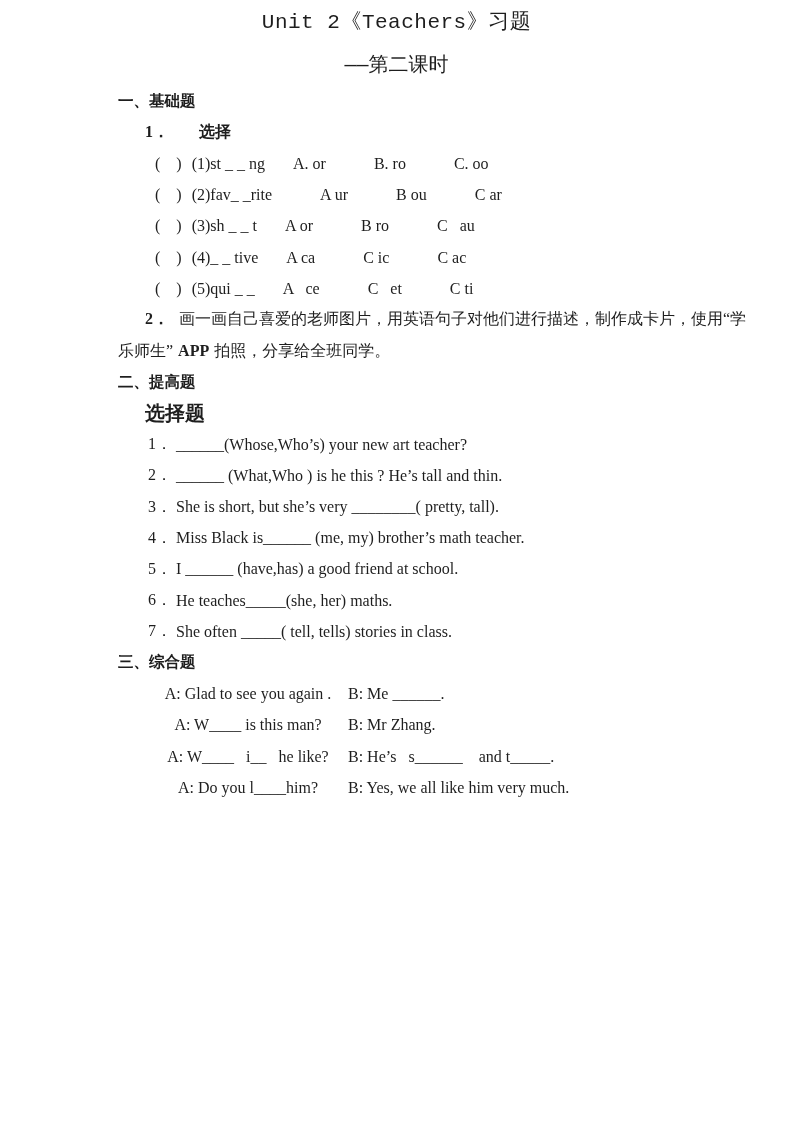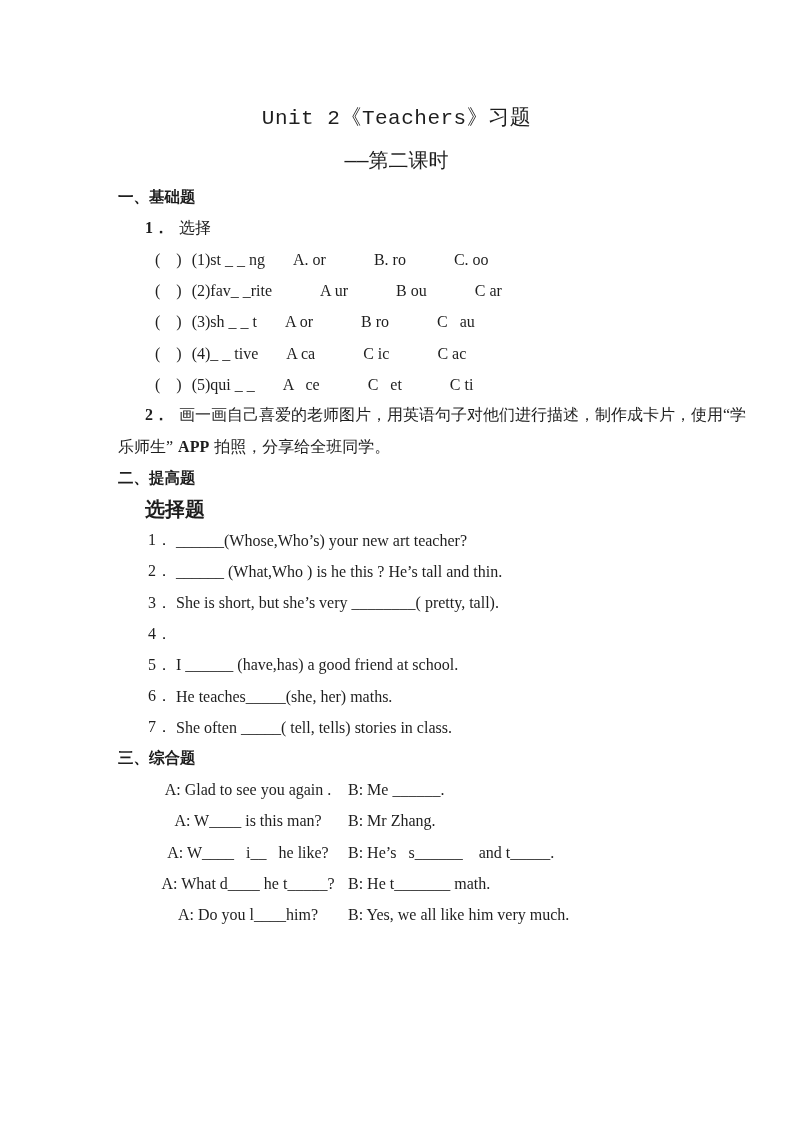--- a/index.html
+++ b/index.html
@@ -1,21 +1,21 @@
 <!DOCTYPE html>
 <html><head>
 <meta charset="utf-8">
 <style>
   html,body{margin:0;padding:0;background:#888;}
   .page{
     width:793px;height:1122px;background:#ffffff;margin:0 auto;
     position:relative;overflow:hidden;
     font-family:"Liberation Serif",serif;color:#1e1e1e;
   }
-  .content{padding-top:96px;}
+  .content{}
   .line{height:31.2px;display:flex;align-items:center;font-size:16px;}
   .t{white-space:pre-wrap;}
   .title-line{
     height:42px;justify-content:center;font-size:21px;letter-spacing:.5px;
     font-family:"Liberation Mono","Liberation Serif",serif;font-weight:500;
   }
   .subtitle-line{
     height:44px;justify-content:center;font-size:20px;font-weight:500;
     font-family:"Liberation Mono","Liberation Serif",serif;
   }
@@ -40,21 +40,21 @@
 <div class="page">
   <div class="content">
 
     <div class="line title-line">Unit 2《Teachers》习题</div>
     <div class="line subtitle-line">——第二课时</div>
 
     <div class="line heading">一、基础题</div>
 
     <div class="line para">
       <span class="pnum">1．</span>
-      <span style="font-weight:normal;">选择</span>
+      <span style="font-weight:bold;margin-left:20px;">选择</span>
     </div>
 
     <div class="line choice">
       <span class="bracket t">(    )</span>
       <span class="cnum">(1)</span>
       <span class="t">st _ _ ng</span>
       <span class="opts">
         <span class="t">A. or</span>
         <span class="t">B. ro</span>
         <span class="t">C. oo</span>
@@ -125,20 +125,21 @@
     <div class="line item">
       <span class="inum">2．</span>
       <span class="t">______ (What,Who ) is he this ? He’s tall and thin.</span>
     </div>
     <div class="line item">
       <span class="inum">3．</span>
       <span class="t">She is short, but she’s very ________( pretty, tall).</span>
     </div>
     <div class="line item">
       <span class="inum">4．</span>
+      <span class="t">Miss Black is______ (me, my) brother’s math teacher.</span>
     </div>
     <div class="line item">
       <span class="inum">5．</span>
       <span class="t">I ______ (have,has) a good friend at school.</span>
     </div>
     <div class="line item">
       <span class="inum">6．</span>
       <span class="t">He teaches_____(she, her) maths.</span>
     </div>
     <div class="line item">
@@ -154,22 +155,18 @@
     </div>
     <div class="line dialog">
       <span class="dcol-a">A: W____ is this man?</span>
       <span class="t">B: Mr Zhang.</span>
     </div>
     <div class="line dialog">
       <span class="dcol-a">A: W____   i__   he like?</span>
       <span class="t">B: He’s   s______    and t_____.</span>
     </div>
     <div class="line dialog">
-      <span class="dcol-a">A: What d____ he t_____?</span>
-      <span class="t">B: He t_______ math.</span>
-    </div>
-    <div class="line dialog">
       <span class="dcol-a">A: Do you l____him?</span>
       <span class="t">B: Yes, we all like him very much.</span>
     </div>
 
   </div>
 </div>
 
 </body></html>

